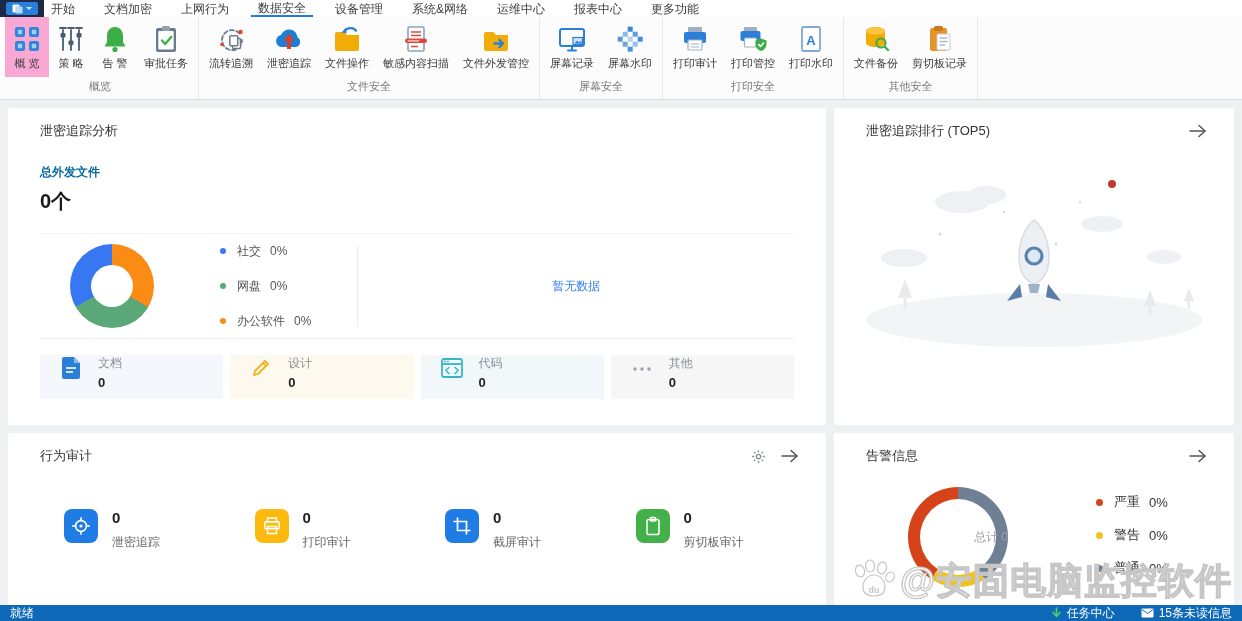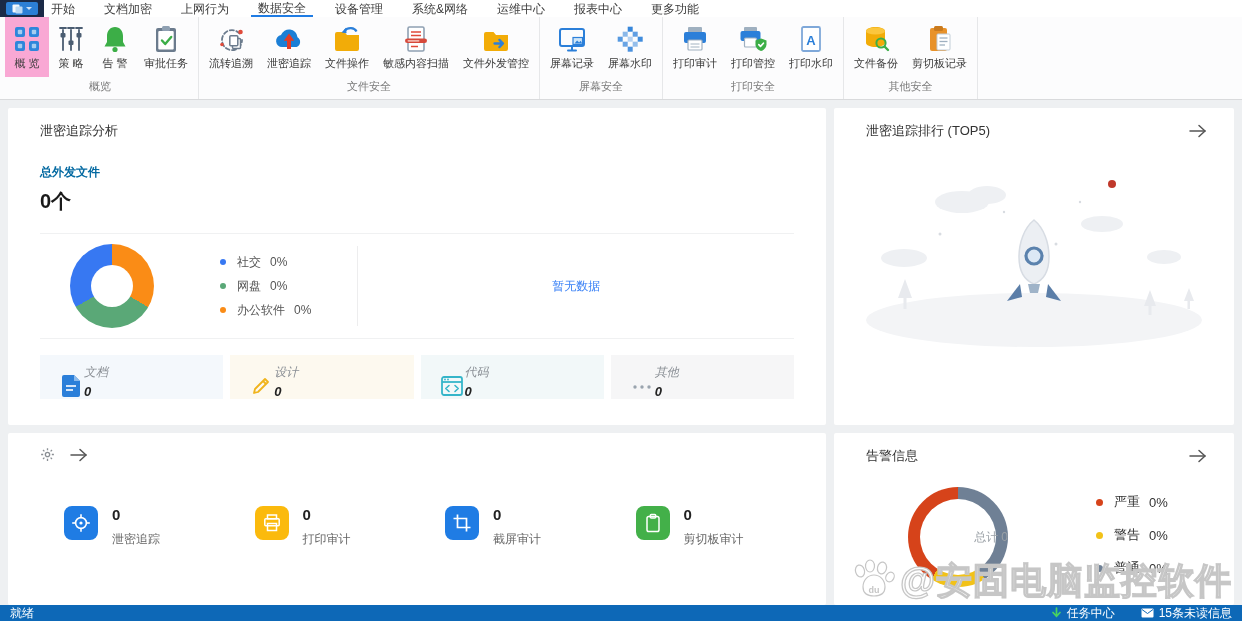--- a/index.html
+++ b/index.html
@@ -36,28 +36,28 @@
   .phicons{display:flex;align-items:center;gap:14px;}
   .icon-btn{background:none;border:none;padding:0;cursor:pointer;display:flex;align-items:center;}
   
   .total{margin:24px 0 0 32px;}
   .total-label{font-size:12px;color:#0369a1;font-weight:bold;}
   .total-value{font-size:20px;font-weight:bold;color:#1a1a1a;margin-top:7px;}
   .hdiv{border-top:1px solid #f0f1f2;margin:18px 32px 0;}
   .chartrow{display:flex;align-items:center;height:104px;margin:0 32px;}
   .donut1{width:84px;height:84px;border-radius:50%;position:relative;flex:none;margin-left:30px;}
   .donut1::after{content:"";position:absolute;inset:21px;background:#fff;border-radius:50%;}
-  .legend1{margin-left:66px;display:flex;flex-direction:column;gap:7px;}
+  .legend1{margin-left:66px;display:flex;flex-direction:column;gap:18px;}
   .lrow{display:flex;align-items:center;font-size:12px;color:#555;}
   .ldot{width:6px;height:6px;border-radius:50%;margin-right:11px;flex:none;}
   .lval{margin-left:9px;}
   .vdiv{width:1px;height:80px;background:#ededee;margin-left:46px;}
   .emptytext{flex:1;text-align:center;font-size:12px;color:#3b82f6;}
   .cards{display:flex;gap:7px;margin:16px 32px 0;}
-  .card{flex:1;height:44px;display:flex;align-items:flex-end;padding-left:18px;font-style:italic;}
+  .card{flex:1;height:44px;display:flex;align-items:flex-start;padding-left:18px;gap:14px;}
   .cardlabel{font-size:12px;color:#8a8f95;}
   .cardvalue{font-size:13px;font-weight:bold;color:#222;margin-top:3px;}
   
   .illus{display:block;margin:22px auto 0;}
   
   .stats{display:flex;padding-left:56px;margin-top:44px;}
   .stat{width:201px;display:flex;gap:14px;}
   .statbox{width:34px;height:34px;border-radius:8px;display:flex;align-items:center;justify-content:center;flex:none;}
   .statvalue{font-size:15px;font-weight:bold;color:#222;}
   .statlabel{font-size:12px;color:#666;margin-top:8px;}
@@ -469,20 +469,21 @@
         <path d="M176 122l-13 17 15-4z" fill="#5b7ea8"></path>
         <path d="M204 122l13 17-15-4z" fill="#5b7ea8"></path>
         <path d="M190 58c10 8 15 23 15 37 0 13-5 23-15 27-10-4-15-14-15-27 0-14 5-29 15-37z" fill="#eceff3" stroke="#d7dce3" stroke-width="1.5"></path>
         <circle cx="190" cy="94" r="8" fill="#dce8f5" stroke="#5b82ad" stroke-width="3.2"></circle>
         <path d="M184 122h12l-2 9h-8z" fill="#9fb3c8"></path>
       </svg>
     </section>
 
     <section class="panel p3">
       <div class="phead">
+        <span class="ptitle">行为审计</span>
         <span class="phicons">
           <button class="icon-btn">
             <svg width="15" height="15" viewBox="0 0 16 16" fill="none" stroke="#8a8f94" stroke-width="1.4">
                 <circle cx="8" cy="8" r="2.3"></circle>
                 <path d="M8 1.2v2.2M8 12.6v2.2M1.2 8h2.2M12.6 8h2.2M3.2 3.2l1.5 1.5M11.3 11.3l1.5 1.5M12.8 3.2l-1.5 1.5M4.7 11.3l-1.5 1.5"></path>
               </svg>
           </button>
           <button class="icon-btn">
             <svg width="20" height="14" viewBox="0 0 20 14" fill="none" stroke="#555" stroke-width="1.5" stroke-linecap="round" stroke-linejoin="round">
                 <line x1="2" y1="7" x2="17" y2="7"></line>

